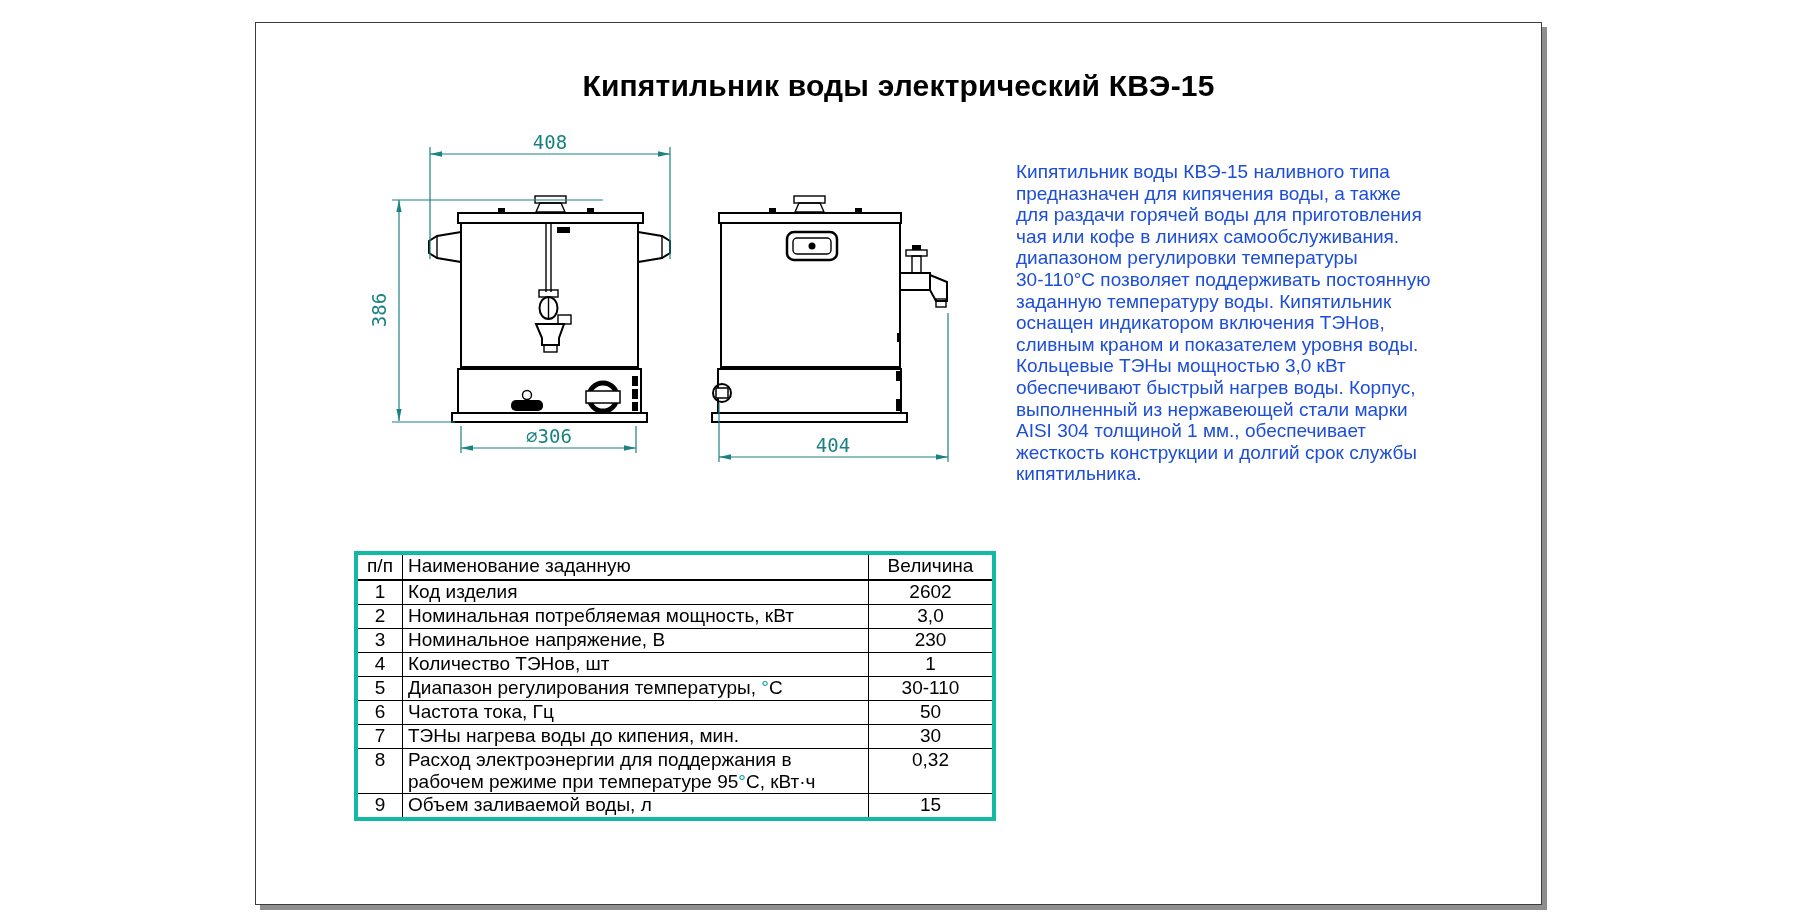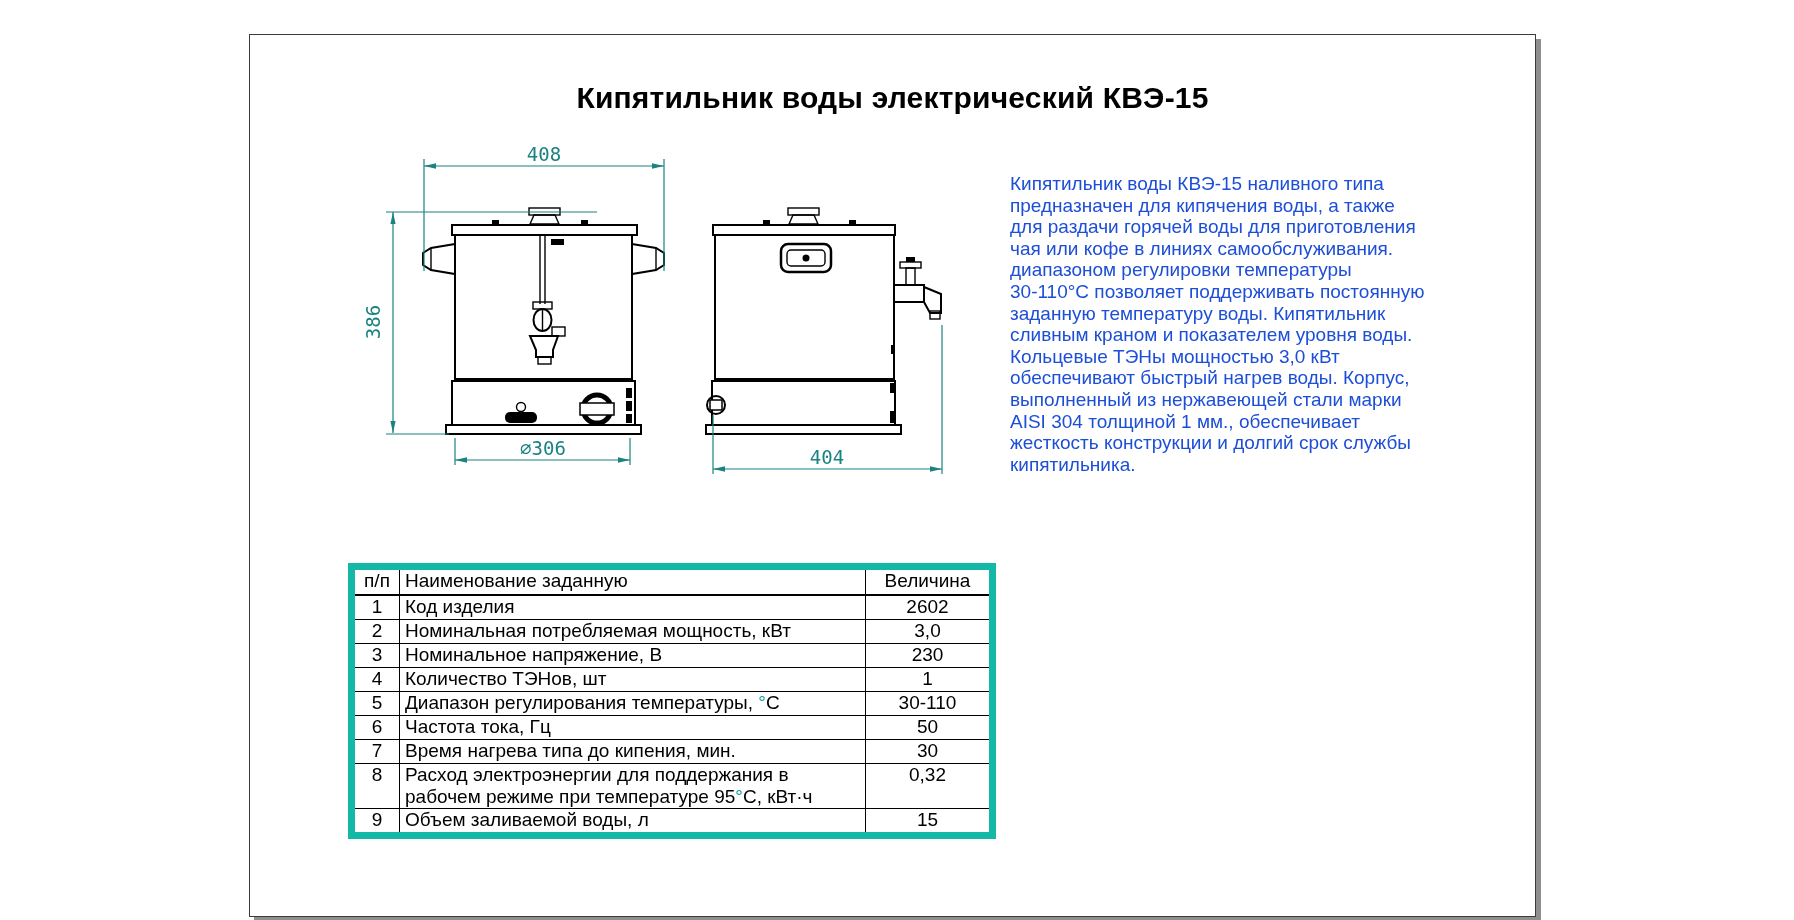--- a/index.html
+++ b/index.html
@@ -1,28 +1,28 @@
 <!DOCTYPE html>
 <html><head>
 <meta charset="utf-8">
 <style>
   html,body{margin:0;padding:0;background:#ffffff;}
   .canvas{position:relative;width:1794px;height:920px;background:#ffffff;
           font-family:"Liberation Sans",sans-serif;overflow:hidden;}
-  .page{position:absolute;left:249px;top:22px;width:1285px;height:881px;
-        background:#ffffff;border:1px solid #3c3c3c;box-shadow:5px 5px 0 #8f8f8f;margin-top:12px;}
+  .page{position:absolute;left:255px;top:22px;width:1285px;height:881px;
+        background:#ffffff;border:1px solid #3c3c3c;box-shadow:5px 5px 0 #8f8f8f;}
   .title{position:absolute;left:0;top:46px;width:100%;text-align:center;
          font-size:30px;font-weight:bold;color:#000;letter-spacing:0.2px;}
   .desc{position:absolute;left:760px;top:138px;font-size:19px;line-height:21.6px;
         color:#1d4ed8;white-space:nowrap;}
   .svgwrap{position:absolute;left:72px;top:88px;width:650px;height:365px;}
 
   table.spec{position:absolute;left:98px;top:528px;width:622px;
              border-collapse:collapse;table-layout:fixed;
-             font-size:19px;color:#000;border:7px solid #14b8a6;}
+             font-size:19px;color:#000;border:4px solid #14b8a6;}
   .spec th,.spec td{border:1px solid #000;padding:0;vertical-align:top;line-height:22px;}
   .spec th{font-weight:normal;text-align:center;height:24px;border-bottom:2px solid #000;}
   .spec td{height:23px;}
   .spec .c-num{width:44px;text-align:center;}
   .spec .c-name{width:455px;text-align:left;padding:0 5px;white-space:pre-line;}
   .spec .c-val{width:123px;text-align:center;}
   .deg{color:#0a9d9d;}
 
   
   .o{fill:none;stroke:#000;stroke-width:2;}
@@ -153,20 +153,21 @@
     </div>
 
     <div class="desc">
       <div>Кипятильник воды КВЭ-15 наливного типа</div>
       <div>предназначен для кипячения воды, а также</div>
       <div>для раздачи горячей воды для приготовления</div>
       <div>чая или кофе в линиях самообслуживания.</div>
       <div>диапазоном регулировки температуры</div>
       <div>30-110°С позволяет поддерживать постоянную</div>
       <div>заданную температуру воды. Кипятильник</div>
+      <div>оснащен индикатором включения ТЭНов,</div>
       <div>сливным краном и показателем уровня воды.</div>
       <div>Кольцевые ТЭНы мощностью 3,0 кВт</div>
       <div>обеспечивают быстрый нагрев воды. Корпус,</div>
       <div>выполненный из нержавеющей стали марки</div>
       <div>AISI 304 толщиной 1 мм., обеспечивает</div>
       <div>жесткость конструкции и долгий срок службы</div>
       <div>кипятильника.</div>
     </div>
 
     <table class="spec">
@@ -203,21 +204,21 @@
           <td class="c-name colorize-deg">Диапазон регулирования температуры, <span class="deg">°</span>С</td>
           <td class="c-val">30-110</td>
         </tr>
         <tr>
           <td class="c-num">6</td>
           <td class="c-name colorize-deg">Частота тока, Гц</td>
           <td class="c-val">50</td>
         </tr>
         <tr>
           <td class="c-num">7</td>
-          <td class="c-name colorize-deg">Время нагрева типа до кипения, мин.</td>
+          <td class="c-name colorize-deg">ТЭНы нагрева воды до кипения, мин.</td>
           <td class="c-val">30</td>
         </tr>
         <tr>
           <td class="c-num">8</td>
           <td class="c-name colorize-deg">Расход электроэнергии для поддержания в<br>рабочем режиме при температуре 95<span class="deg">°</span>С, кВт·ч</td>
           <td class="c-val">0,32</td>
         </tr>
         <tr>
           <td class="c-num">9</td>
           <td class="c-name colorize-deg">Объем заливаемой воды, л</td>

